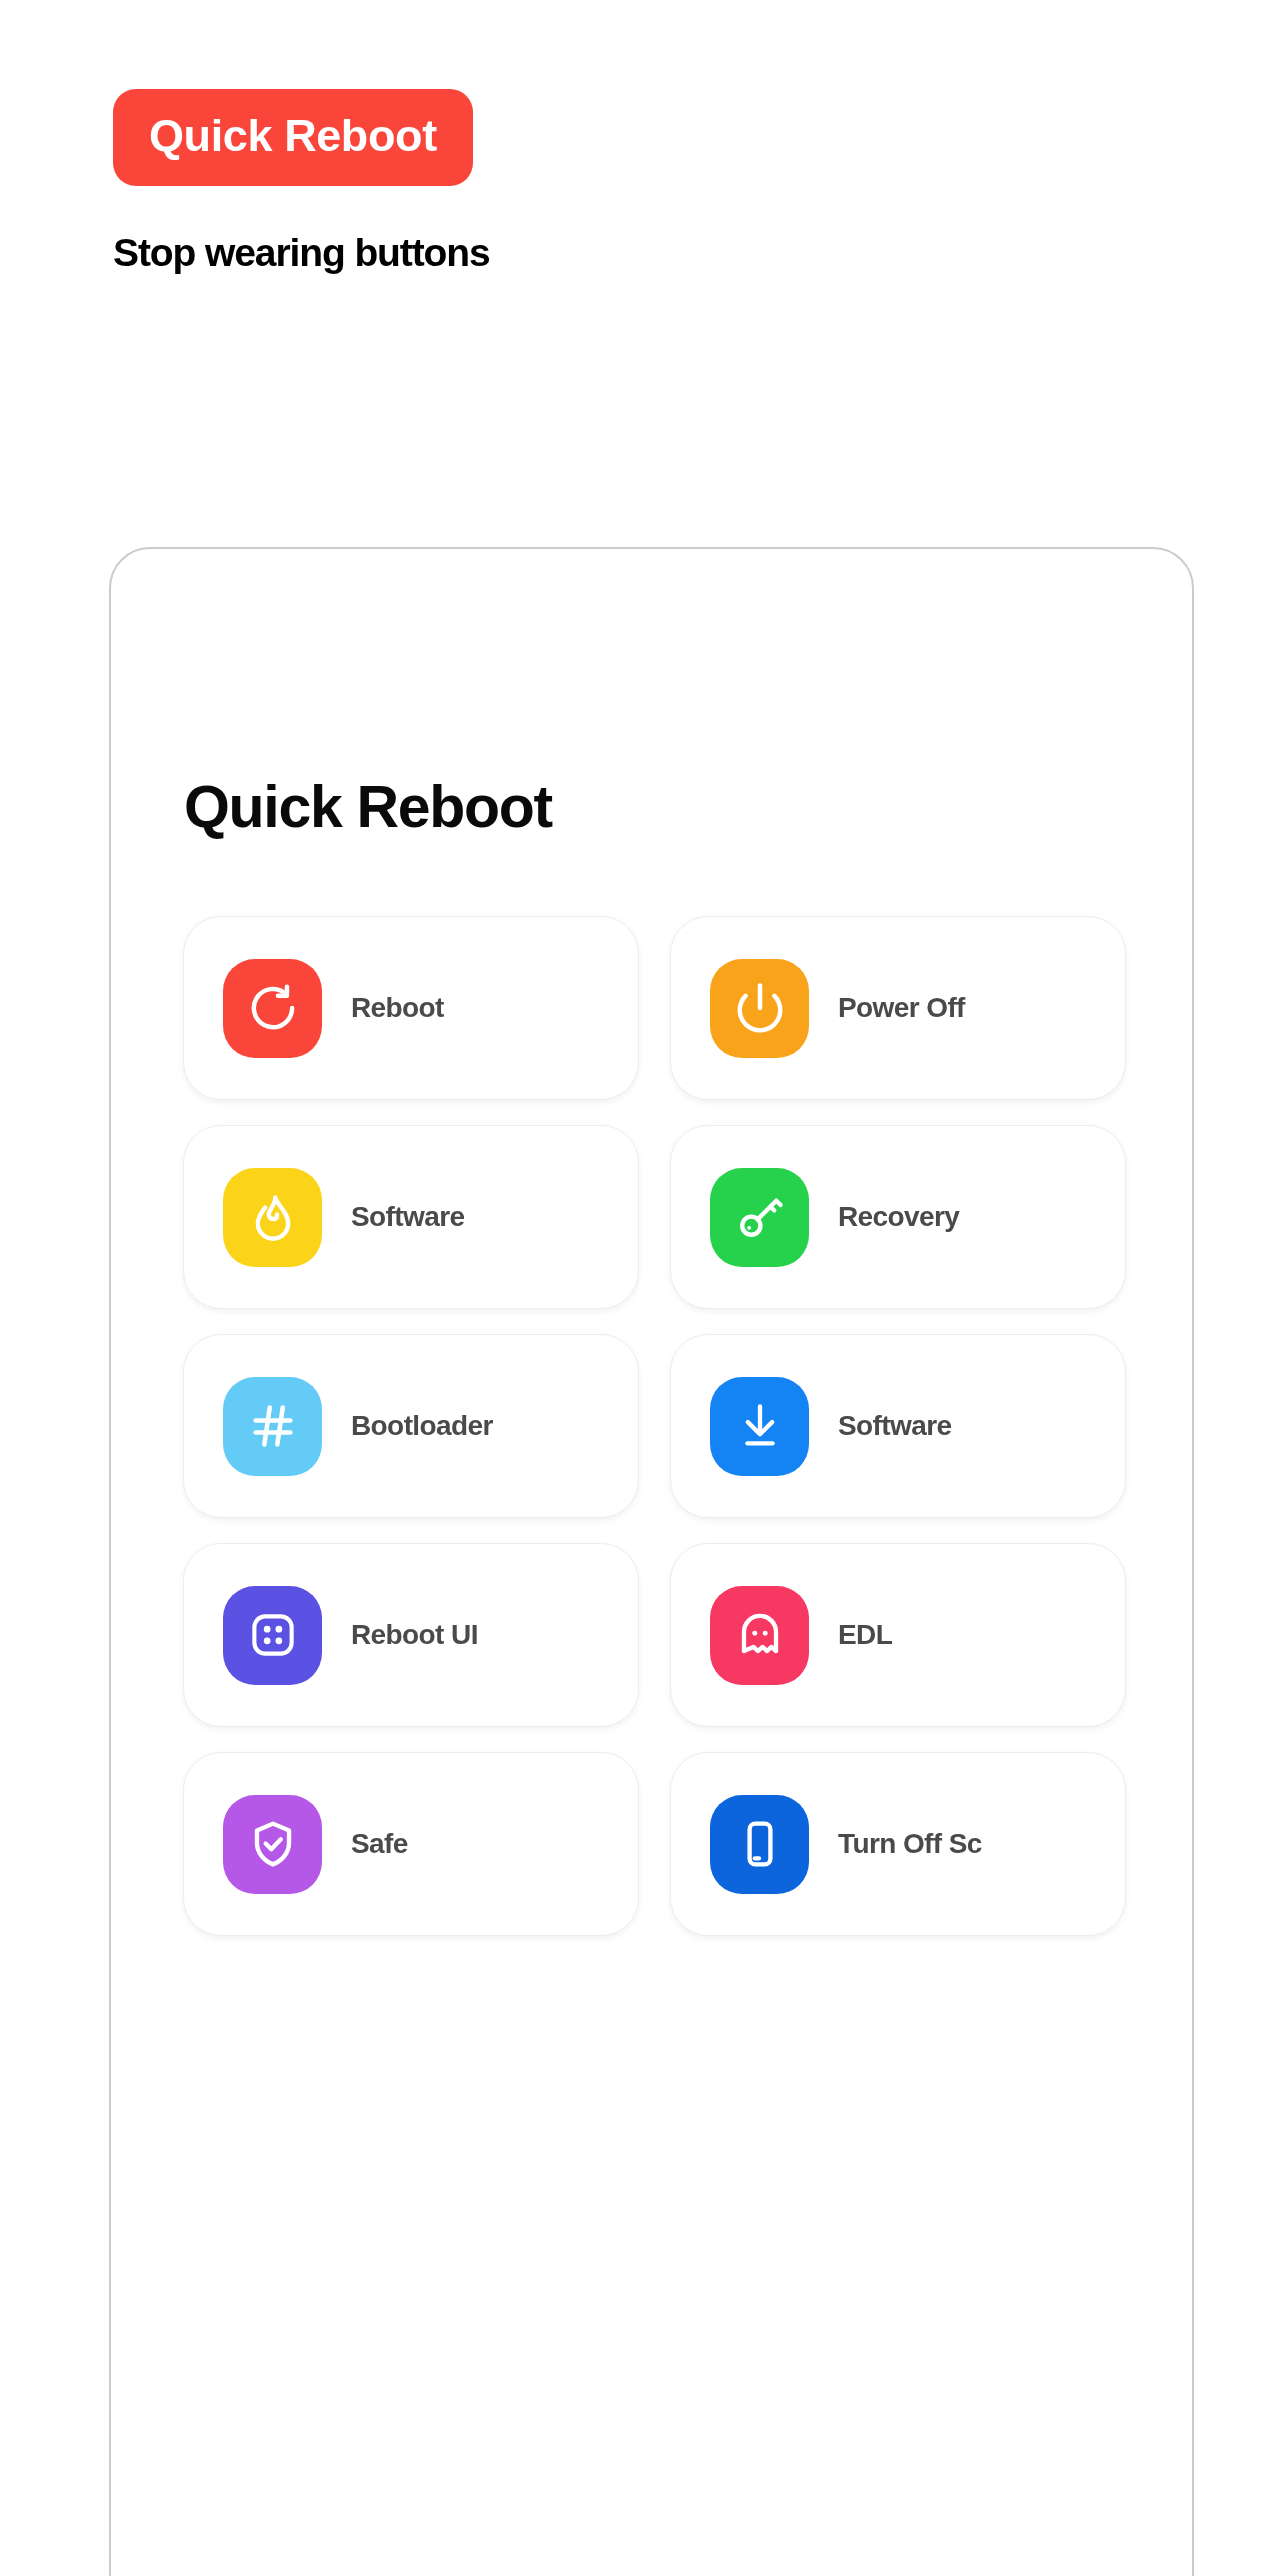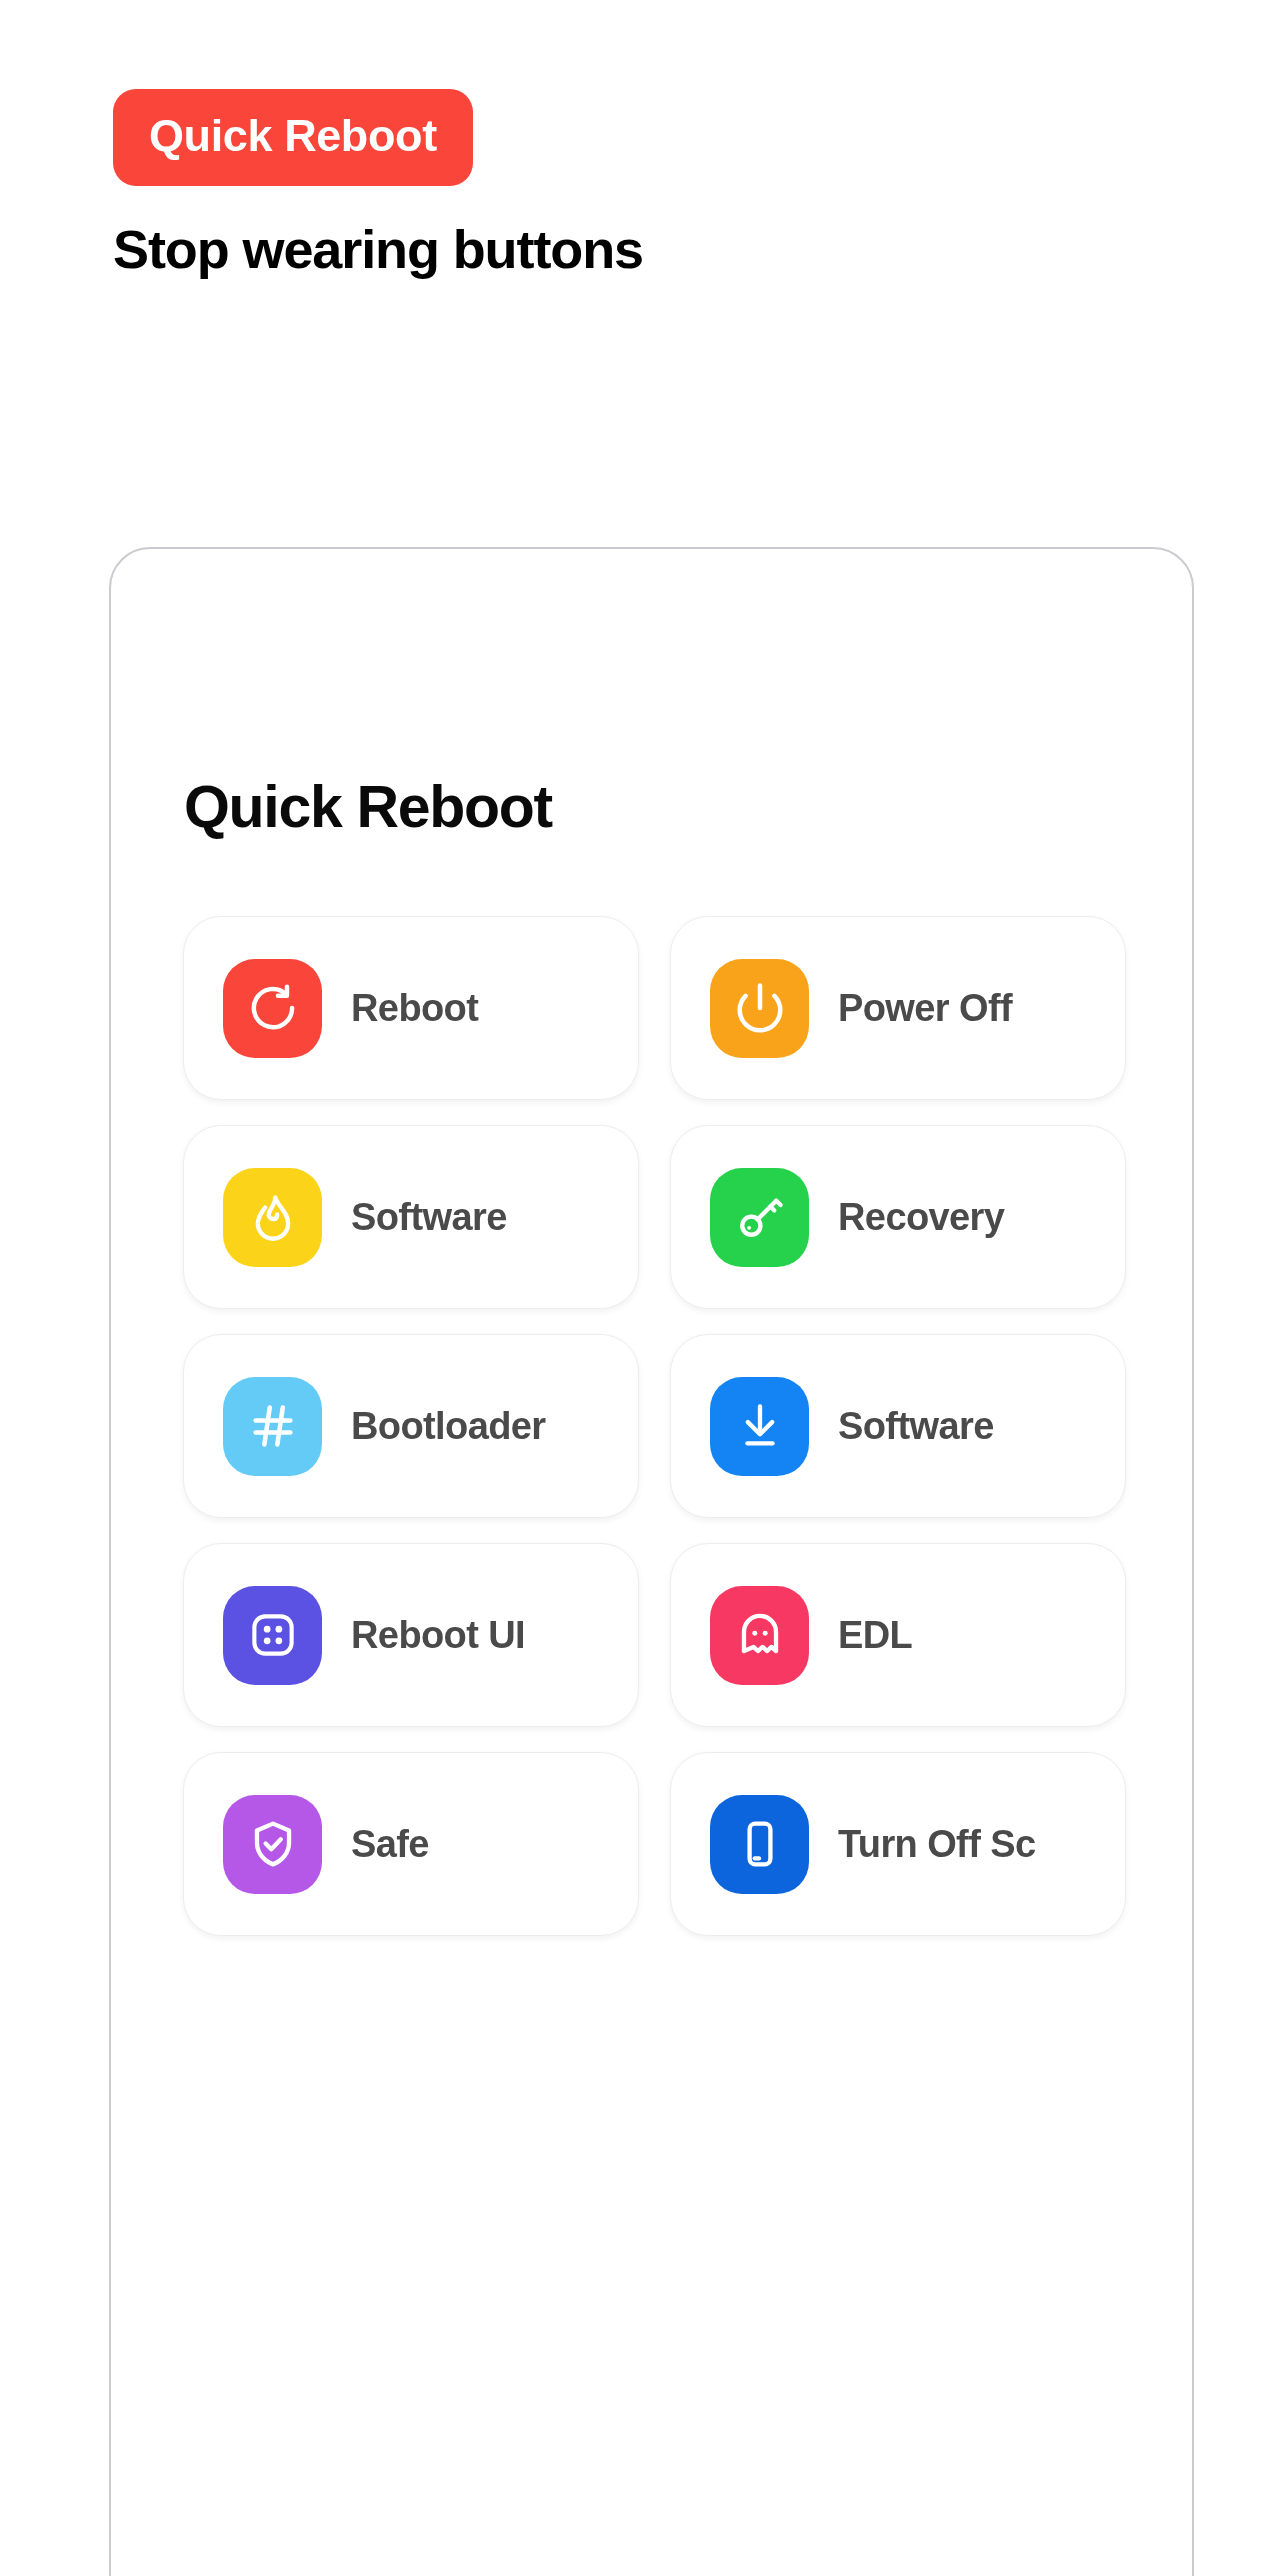--- a/index.html
+++ b/index.html
@@ -33,22 +33,22 @@
     color: #ffffff;
     font-size: 45px;
     font-weight: bold;
     line-height: 1;
     padding: 24px 36px 28px 36px;
     border-radius: 23px;
     letter-spacing: -0.4px;
   }
 
   .page-title {
-    margin-top: 34px;
-    font-size: 54px;
+    margin-top: 46px;
+    font-size: 39px;
     font-weight: bold;
     color: #000000;
     letter-spacing: -1.1px;
     line-height: 1.1;
   }
 
   
   .card {
     position: absolute;
     left: 109px;
@@ -102,21 +102,21 @@
     border-radius: 32px;
     display: flex;
     align-items: center;
     justify-content: center;
   }
 
   .icon-tile svg { display: block; }
 
   .action-label {
     margin-left: 29px;
-    font-size: 38px;
+    font-size: 28px;
     font-weight: bold;
     color: #4A4A4A;
     letter-spacing: -0.6px;
     white-space: nowrap;
   }
 </style>
 </head>
 <body>
 
 <div class="page">

